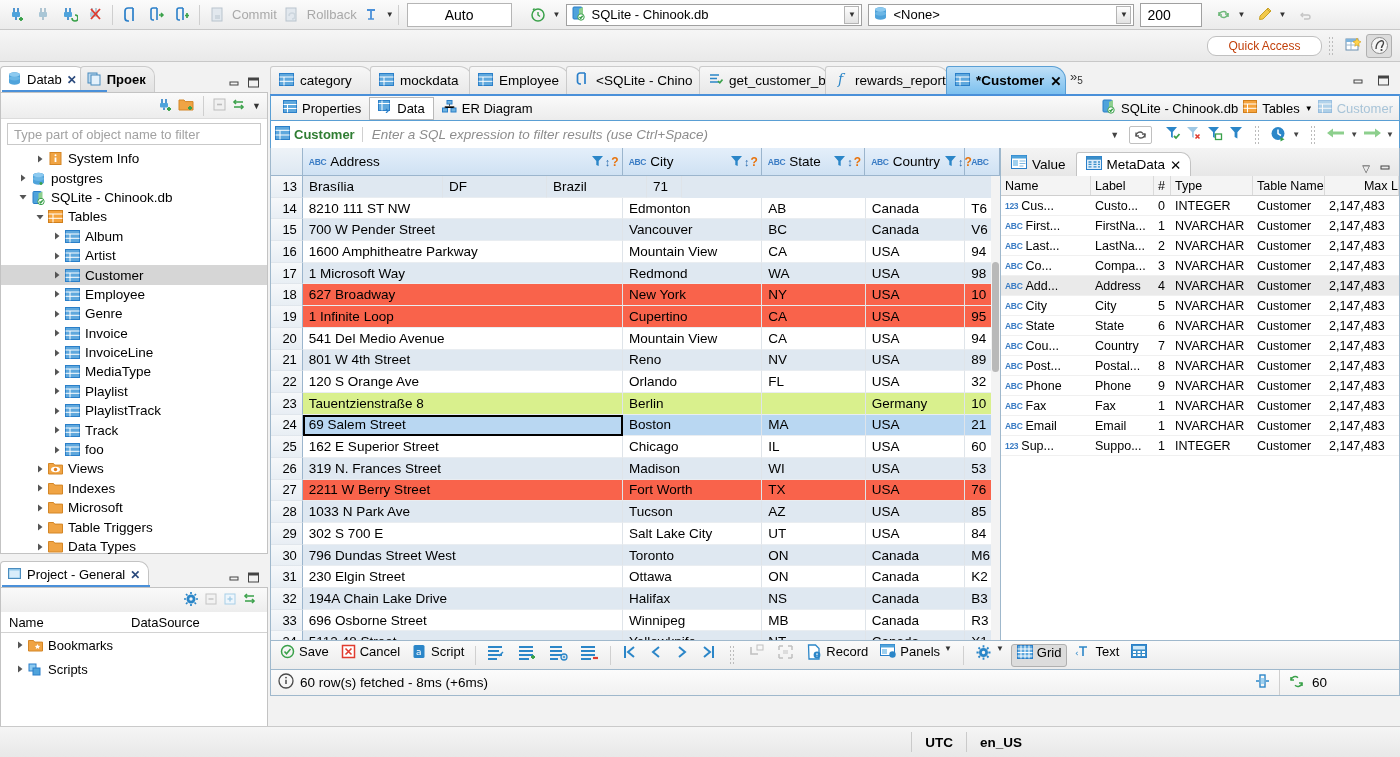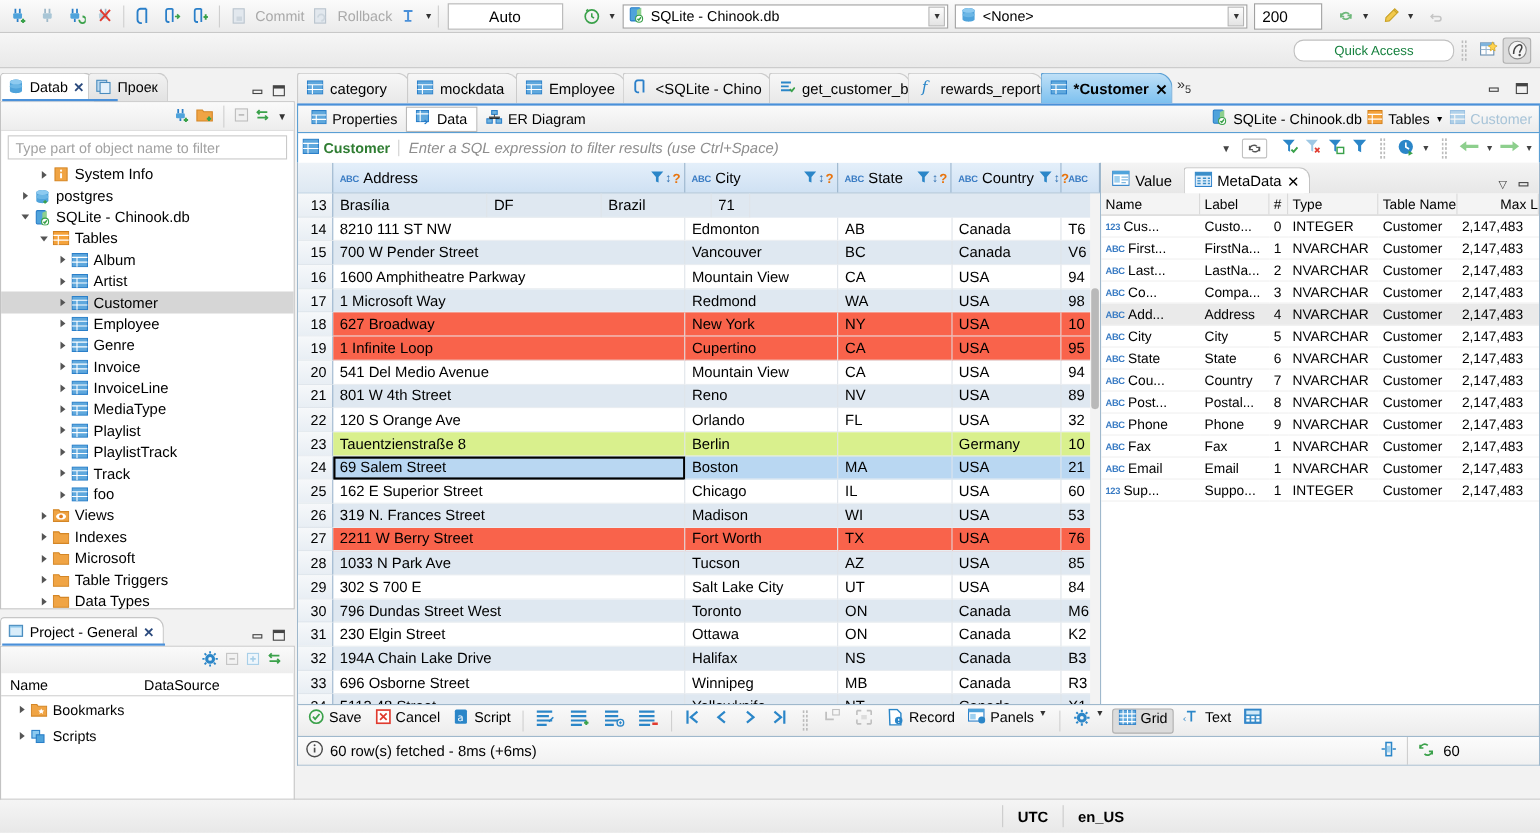--- a/index.html
+++ b/index.html
@@ -48,40 +48,40 @@
   .caret { font-size: 8px; color:#333; margin-left:1px; }
 
   
   .qabar {
     position: absolute; left:0; top:30px; width:1400px; height:32px;
     background: linear-gradient(#f6f6f6,#e9e9e9);
     border-bottom:1px solid #c8c8c8;
     display:flex; align-items:center; justify-content:flex-end; padding-right: 8px;
   }
   .qa-input {
-    width: 146px; height: 20px; border:1px solid #c0c0c0; border-radius:9px;
-    background:#fff; color:#15803d; font-size:12px; display:flex; align-items:center;
+    width: 115px; height: 20px; border:1px solid #c0c0c0; border-radius:9px;
+    background:#fff; color:#c2410c; font-size:12px; display:flex; align-items:center;
     justify-content:center;
   }
   .dotgrip { width:6px; height:20px; margin:0 6px;
     background-image: radial-gradient(#bcbcbc 1px, transparent 1px);
     background-size: 3px 4px; }
   .perspbtn { width:26px; height:24px; display:flex; align-items:center; justify-content:center; }
   .perspbtn.sel { background:#dcdcdc; border:1px solid #b0b0b0; border-radius:3px; }
 
   
   .left-col { position:absolute; left:0; top:62px; width:268px; height:695px; }
   .panel-tabs { display:flex; height:30px; align-items:flex-end; position:relative; }
   .ptab {
     height:26px; display:flex; align-items:center; gap:5px; padding:0 8px 0 6px;
     font-size:13px; border-top-left-radius:4px; border-top-right-radius:10px;
     position:relative;
   }
   .ptab.active { background:#fff; border:1px solid #c3c3c3; border-bottom:none; }
-  .ptab.inactive { background:linear-gradient(#f2f2f2,#e2e2e2); border:1px solid #cbcbcb; border-bottom:none; margin-left:-6px;}
+  .ptab.inactive { background:linear-gradient(#f2f2f2,#e2e2e2); border:1px solid #cbcbcb; border-bottom:none; margin-left:-6px;font-weight:bold;}
   .ptab .xmark { font-size:12px; color:#2b4a7d; font-weight:bold; }
   .tab-underline { position:absolute; left:2px; bottom:0; width:105px; height:2px; background:#4a90d9; }
   .panel-ctrl { margin-left:auto; display:flex; gap:6px; padding-right:8px; align-items:center;}
   .panel-body { background:#fff; border:1px solid #c3c3c3; }
 
   .dbtools { height:26px; background:linear-gradient(#fafafa,#ededed); display:flex; align-items:center; justify-content:flex-end; gap:4px; padding-right:6px; border-bottom:1px solid #dcdcdc;}
   .filterbox { margin:4px 6px; height:22px; border:1px solid #c9c9c9; background:#fff; display:flex; align-items:center; padding-left:6px; color:#a2a2a2; font-size:13px;}
   .tree { font-size:13.5px; }
   .trow { height:19.4px; display:flex; align-items:center; white-space:nowrap; }
   .trow.sel { background:#d6d6d6; }

